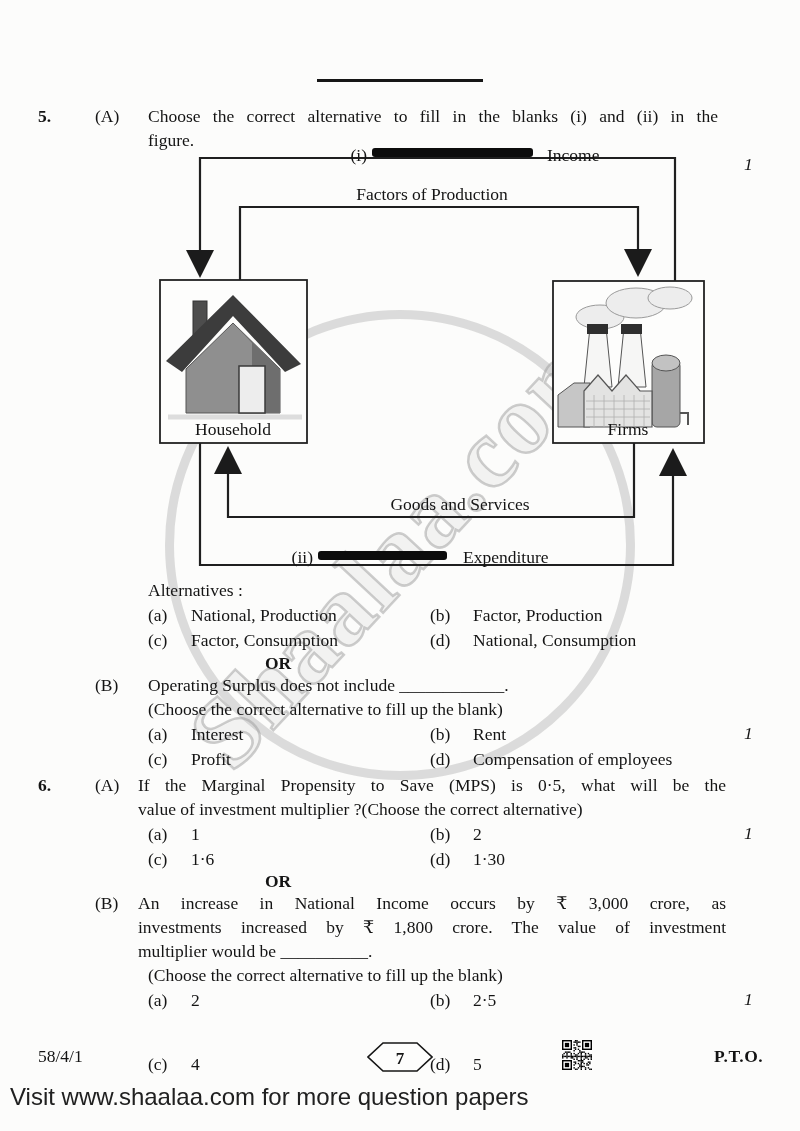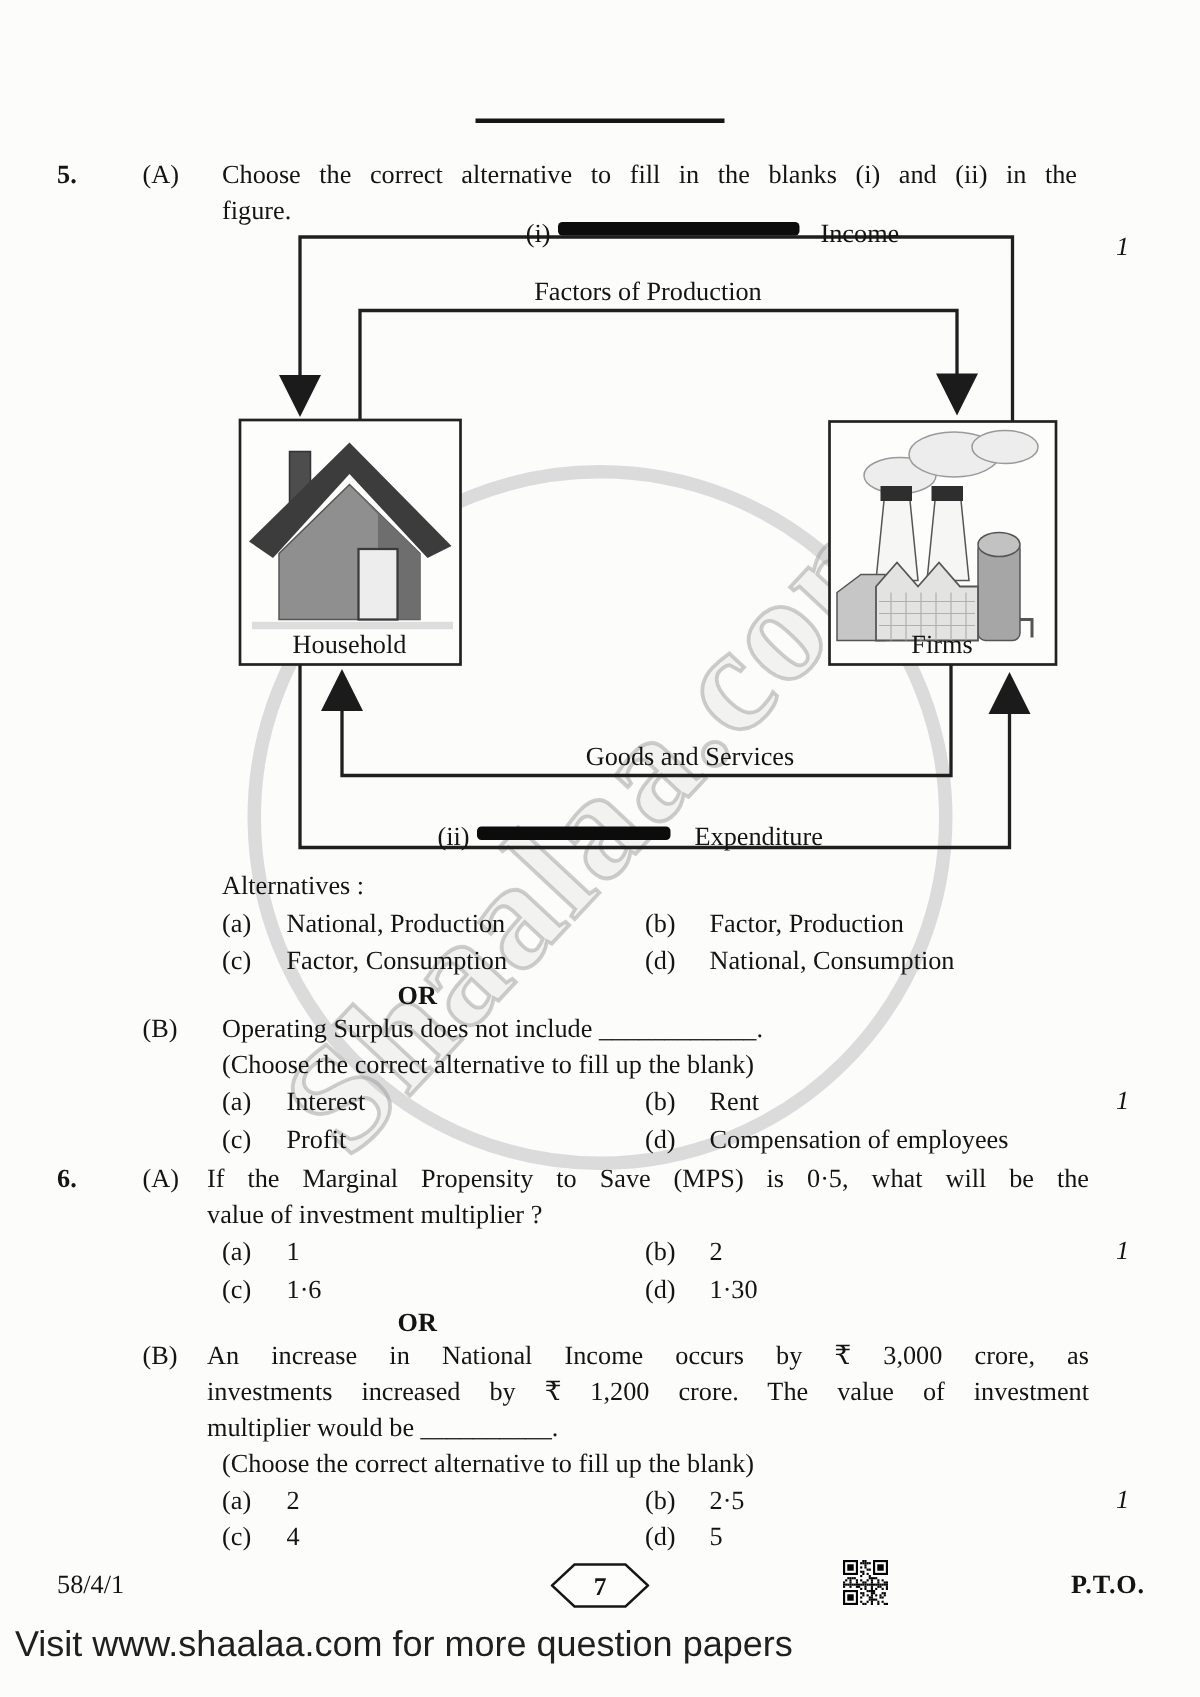--- a/index.html
+++ b/index.html
@@ -168,20 +168,21 @@
     </div>
 
     <div class="r" style="top:773px">
       <span class="qnum">6.</span>
       <span class="plabel">(A)</span>
       <div class="tcol6 just">If the Marginal Propensity to Save (MPS) is 0·5, what will be the</div>
     </div>
     <div class="r" style="top:797px">
       <div class="tcol6 split">
         <span>value of investment multiplier ?</span>
+        <span>(Choose the correct alternative)</span>
       </div>
       <span class="marks">1</span>
     </div>
     <div class="r" style="top:822px">
       <div class="tcol">
         <span class="opt"><span class="olet">(a)</span><span>1</span></span><span class="opt"><span class="olet">(b)</span><span>2</span></span>
       </div>
     </div>
     <div class="r" style="top:847px">
       <div class="tcol">
@@ -190,35 +191,35 @@
     </div>
     <div class="r" style="top:869px">
       <span class="or">OR</span>
     </div>
 
     <div class="r" style="top:891px">
       <span class="plabel">(B)</span>
       <div class="tcol6 just">An increase in National Income occurs by ₹ 3,000 crore, as</div>
     </div>
     <div class="r" style="top:915px">
-      <div class="tcol6 just">investments increased by ₹ 1,200 crore. The value of investment</div>
+      <div class="tcol6 just">investments increased by ₹ 1,800 crore. The value of investment</div>
     </div>
     <div class="r" style="top:939px">
       <div class="tcol6">multiplier would be __________.</div>
     </div>
     <div class="r" style="top:963px">
       <div class="tcol iright">(Choose the correct alternative to fill up the blank)</div>
       <span class="marks">1</span>
     </div>
     <div class="r" style="top:988px">
       <div class="tcol">
         <span class="opt"><span class="olet">(a)</span><span>2</span></span><span class="opt"><span class="olet">(b)</span><span>2·5</span></span>
       </div>
     </div>
-    <div class="r" style="top:1012px">
+    <div class="r" style="top:1052px">
       <div class="tcol">
         <span class="opt"><span class="olet">(c)</span><span>4</span></span><span class="opt"><span class="olet">(d)</span><span>5</span></span>
       </div>
     </div>
 
     <div class="footer">
       <span class="fcode">58/4/1</span>
       <svg class="fhex" width="66" height="30" viewBox="0 0 66 30">
         <polygon points="16,1 50,1 65,15 50,29 16,29 1,15" fill="#fdfdfc" stroke="#161616" stroke-width="1.6"></polygon>
         <text x="33" y="21.5" text-anchor="middle" style="font-size:17px;font-weight:600">7</text>

